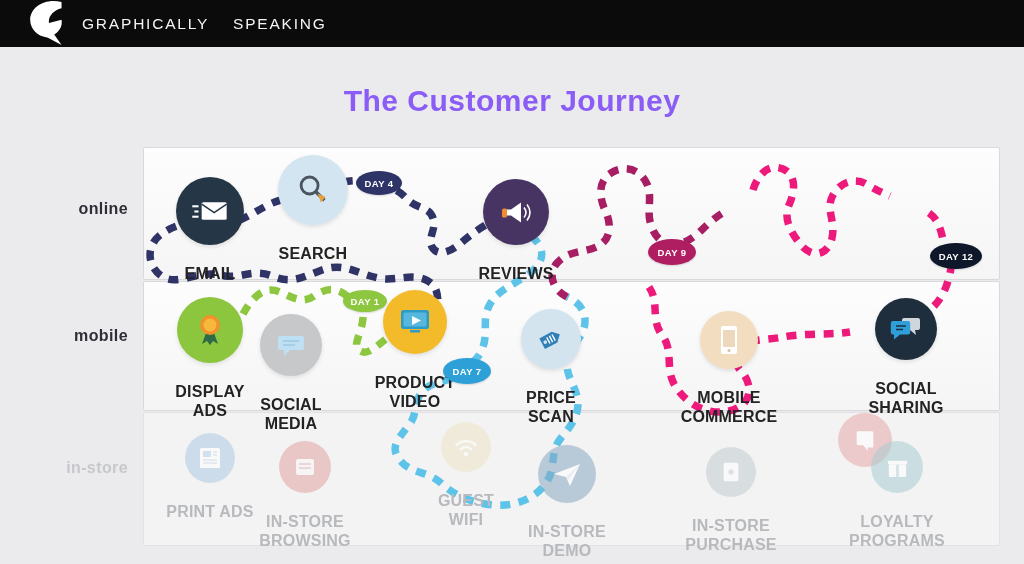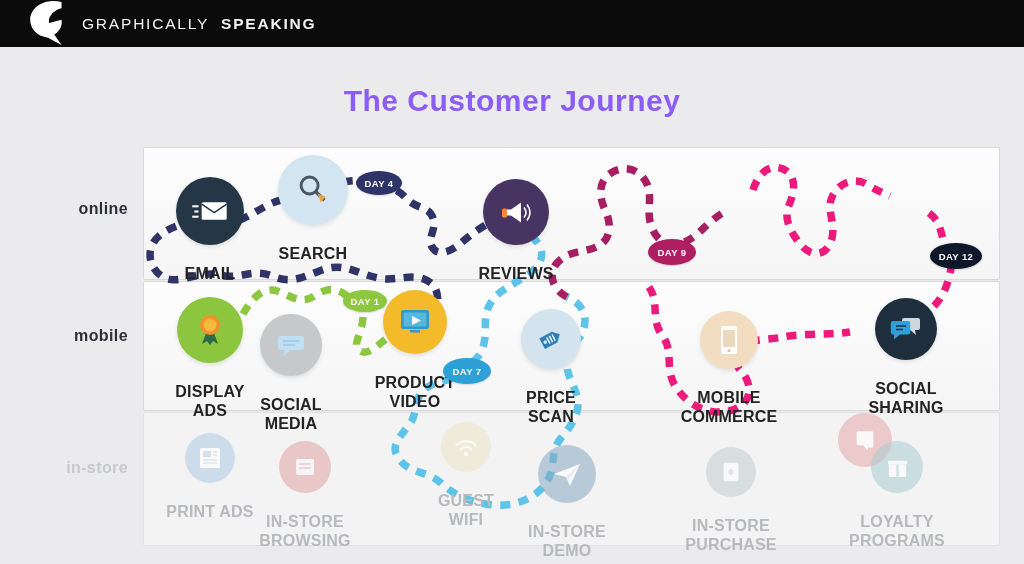--- a/index.html
+++ b/index.html
@@ -4,21 +4,21 @@
 <style>
   html,body{margin:0;padding:0;background:#d8d8da;}
   .stage{position:relative;width:1024px;height:564px;background:#ebebed;overflow:hidden;
          font-family:"Liberation Sans",sans-serif;}
   
   .topbar{position:absolute;top:0;left:0;width:1024px;height:47px;background:#0b0b0c;
           display:flex;align-items:center;z-index:5;}
   .logo{margin-left:26px;width:46px;height:44px;margin-top:-2px;}
   .brand{margin-left:10px;color:#f4f4f4;font-size:15.5px;letter-spacing:1.8px;}
   .brand .light{font-weight:400;}
-  .brand .bold{font-weight:700;margin-left:6px;}
+  .brand .bold{font-weight:400;margin-left:18px;}
   
   .title{position:absolute;top:84px;left:0;width:1024px;text-align:center;
          font-size:30px;font-weight:800;color:#8b5cf6;letter-spacing:.5px;z-index:1;}
   
   .panel{position:absolute;left:143px;width:855px;background:linear-gradient(#fdfdfd,#f5f5f6);
          border:1px solid #d9d9dc;border-radius:2px;z-index:1;}
   .panel.p-online{top:147px;height:131px;}
   .panel.p-mobile{top:281px;height:128px;}
   .panel.p-instore{top:412px;height:132px;background:rgba(251,251,252,.5);
                    border-color:rgba(215,215,219,.6);}

